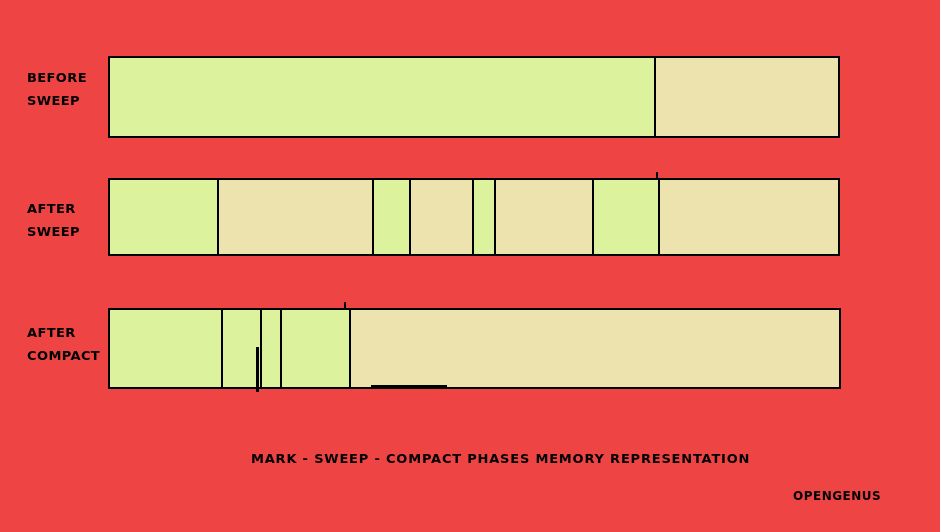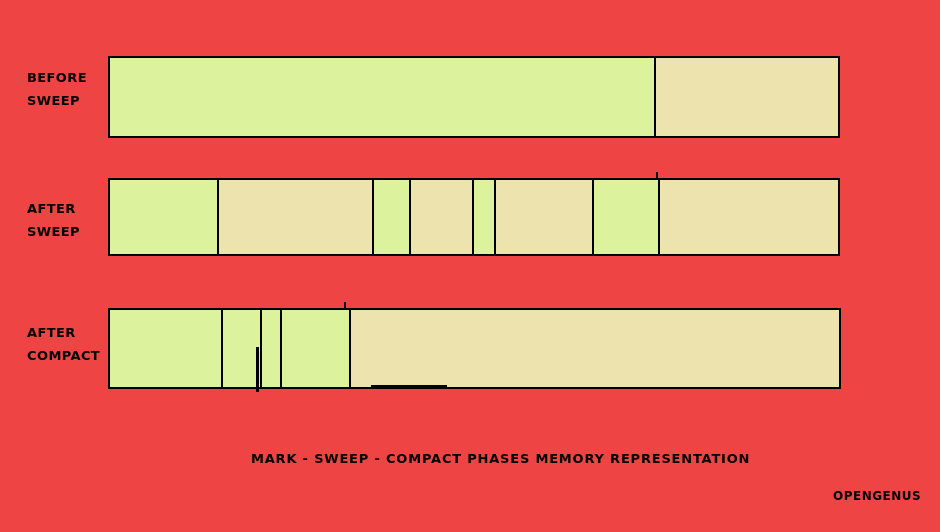--- a/index.html
+++ b/index.html
@@ -49,21 +49,20 @@
     margin-left: 19px;
   }
   .watermark {
     position: absolute;
     left: 793px;
     top: 489px;
     font-size: 12px;
     font-weight: bold;
     color: #000000;
     letter-spacing: 0.5px;
-    margin-left: 40px;
   }
   .artifact {
     position: absolute;
     background: #000000;
   }
   .tick-after-sweep   { left: 656px; top: 172px; width: 2px; height: 7px; }
   .tick-after-compact { left: 344px; top: 302px; width: 2px; height: 7px; }
   .thick-line-compact { left: 256px; top: 347px; width: 3px; height: 45px; }
   .bottom-mark-1      { left: 371px; top: 385px; width: 76px; height: 3px; }
   .bottom-mark-2      { left: 595px; top: 387px; width: 65px; height: 2px; }

